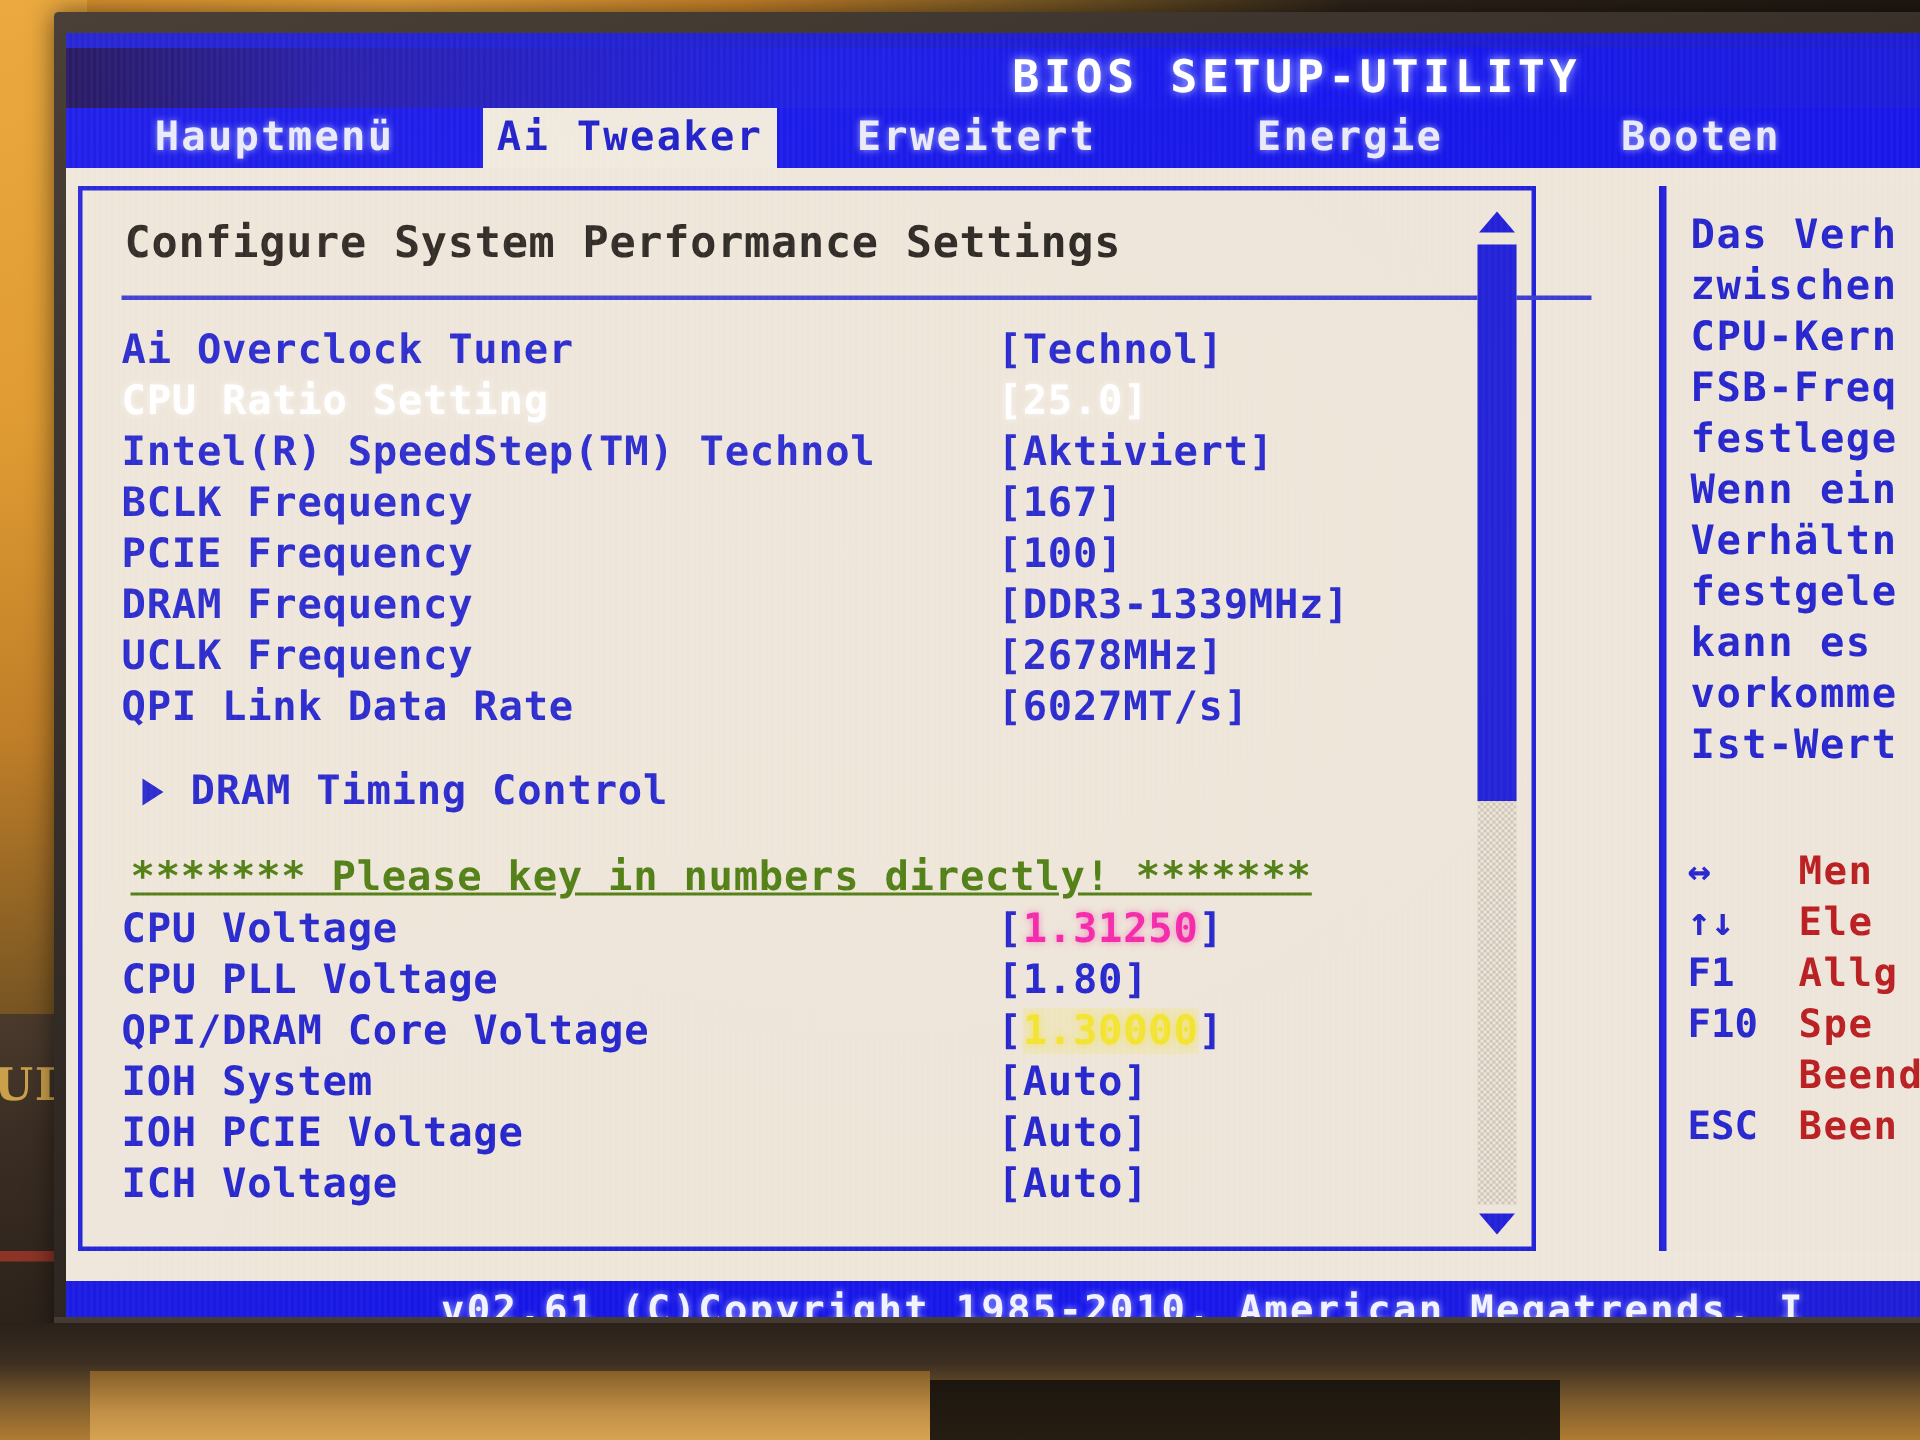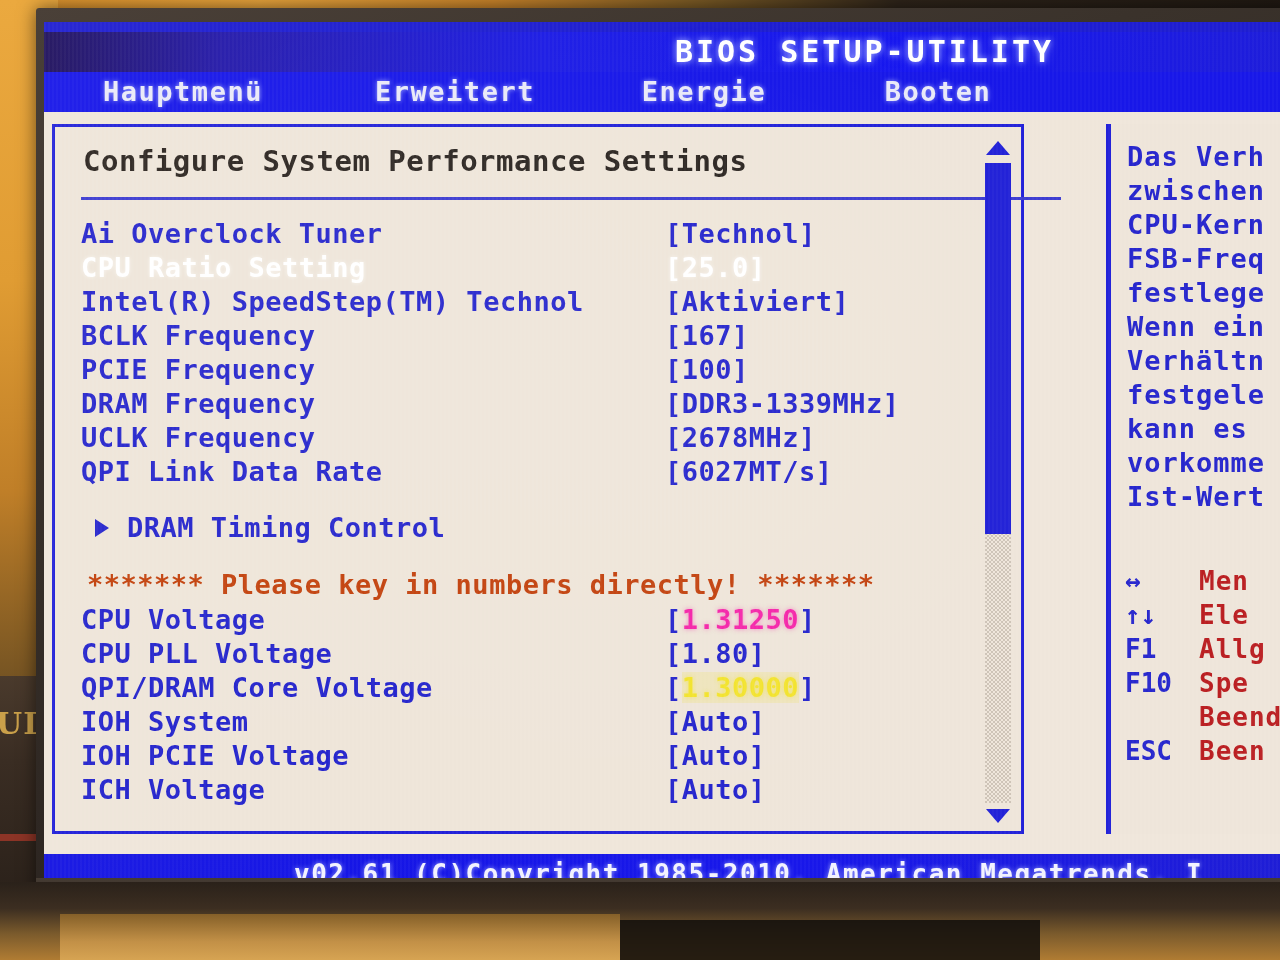--- a/index.html
+++ b/index.html
@@ -256,24 +256,25 @@
     border-bottom: 9px solid transparent;
   }
 
   .note-row {
     height: 36px;
     display: flex;
     align-items: center;
     white-space: nowrap;
   }
   .note-row .note {
-    color: #c2410c;
+    color: #4d7c0f;
     font: 700 27px/34px "DejaVu Sans Mono","Liberation Mono",monospace;
     letter-spacing: .5px;
     padding-left: 6px;
+    text-decoration: underline;
   }
 
   
   .scrollbar {
     position: absolute;
     right: 8px; top: 14px;
     width: 30px; height: 682px;
     cursor: pointer;
   }
   .sb-arrow-up, .sb-arrow-down {
@@ -370,20 +371,21 @@
   <div class="bezel"></div>
 
   <div id="screen">
 
     <div class="titlebar">
       <div class="title-text">BIOS SETUP-UTILITY</div>
     </div>
 
     <div class="menubar">
       <div class="tab" style="width:278px;">Hauptmenü</div>
+      <div class="tab active" style="width:196px;">Ai Tweaker</div>
       <div class="tab" style="width:266px;">Erweitert</div>
       <div class="tab" style="width:232px;">Energie</div>
       <div class="tab" style="width:236px;">Booten</div>
     </div>
 
     <div class="body-area">
 
       <div class="panel-left">
 
         <div class="section-title">Configure System Performance Settings</div>

